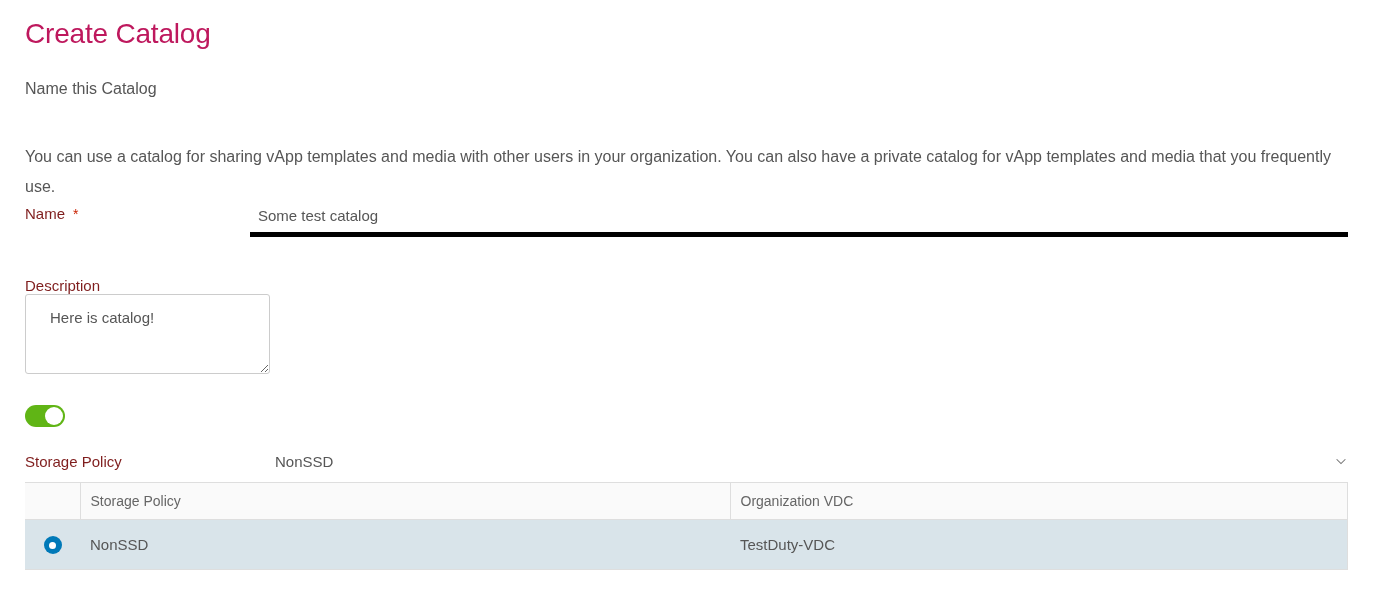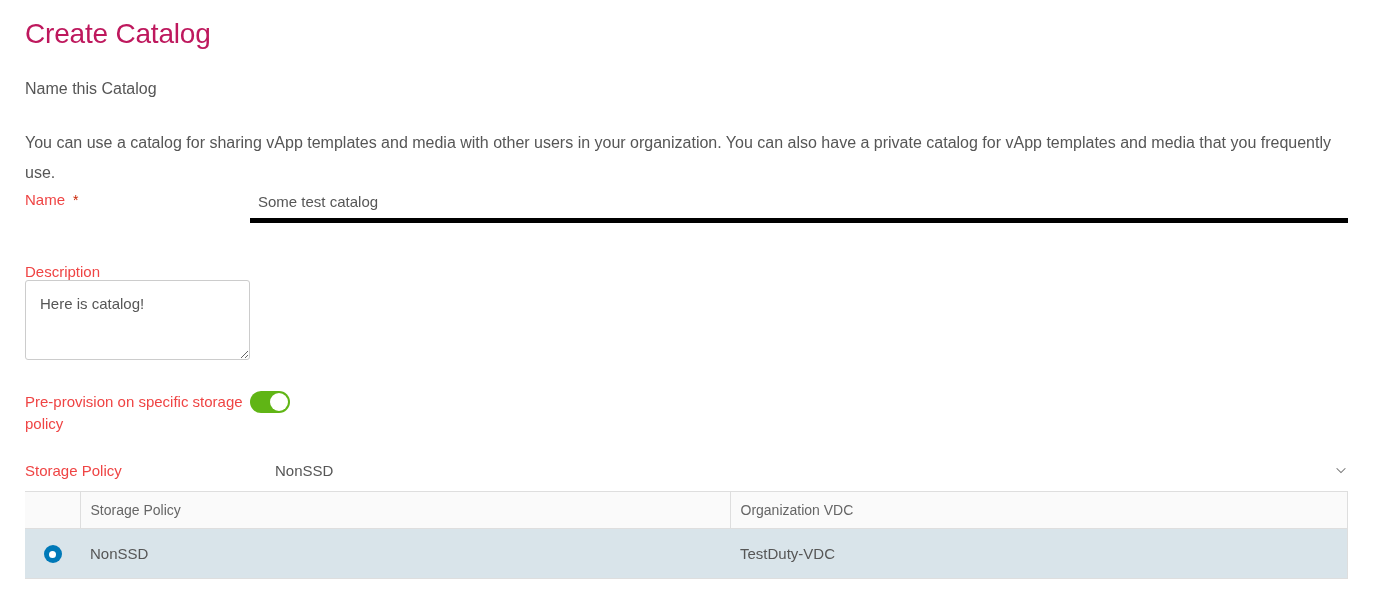--- a/index.html
+++ b/index.html
@@ -18,21 +18,21 @@
     .page-title {
       font-size: 28px;
       font-weight: 300;
       color: #be185d;
       letter-spacing: -0.2px;
       margin-bottom: 30px;
     }
     .section-subtitle {
       font-size: 16px;
       color: #565656;
-      margin-bottom: 30px;
+      margin-bottom: 44px;
     }
     .help-text {
       font-size: 16px;
       color: #565656;
       line-height: 1.9;
     }
     .form-row {
       display: flex;
       align-items: flex-start;
       margin-bottom: 38px;
@@ -41,21 +41,21 @@
       margin-bottom: 28px;
       flex-direction: column;
     }
     .form-label-col {
       width: 225px;
       flex-shrink: 0;
       padding-top: 2px;
     }
     .form-label {
       font-size: 15px;
-      color: #ef4444;
+      color: #7f1d1d;
       font-weight: 400;
     }
     .required-asterisk {
       color: #c92100;
       margin-left: 4px;
     }
     .form-field-col {
       flex: 1;
     }
     .text-input {
@@ -67,21 +67,21 @@
       color: #565656;
       background: transparent;
       outline: none;
       font-family: inherit;
     }
     .textarea-input {
       width: 100%;
       min-height: 80px;
       border: 1px solid #cccccc;
       border-radius: 3px;
-      padding: 14px 14px;
+      padding: 14px 24px;
       font-size: 15px;
       color: #565656;
       font-family: inherit;
       resize: vertical;
       outline: none;
     }
     .toggle-row {
       display: flex;
       align-items: flex-start;
       margin-bottom: 22px;
@@ -213,23 +213,20 @@
 <div class="form-row desc">
   <div class="form-label-col">
     <span class="form-label">Description</span>
   </div>
   <div class="form-field-col">
     <textarea class="textarea-input" style="">Here is catalog!</textarea>
   </div>
 </div>
 
 <div class="toggle-row">
-  <div class="toggle-label-col">
-    <span class="form-label">Pre-provision on specific storage policy</span>
-  </div>
   <div class="toggle-switch">
     <div class="toggle-knob"></div>
   </div>
 </div>
 
 <div class="storage-policy-row">
   <div class="storage-policy-label-col">
     <span class="form-label">Storage Policy</span>
   </div>
   <div class="dropdown-wrap">

